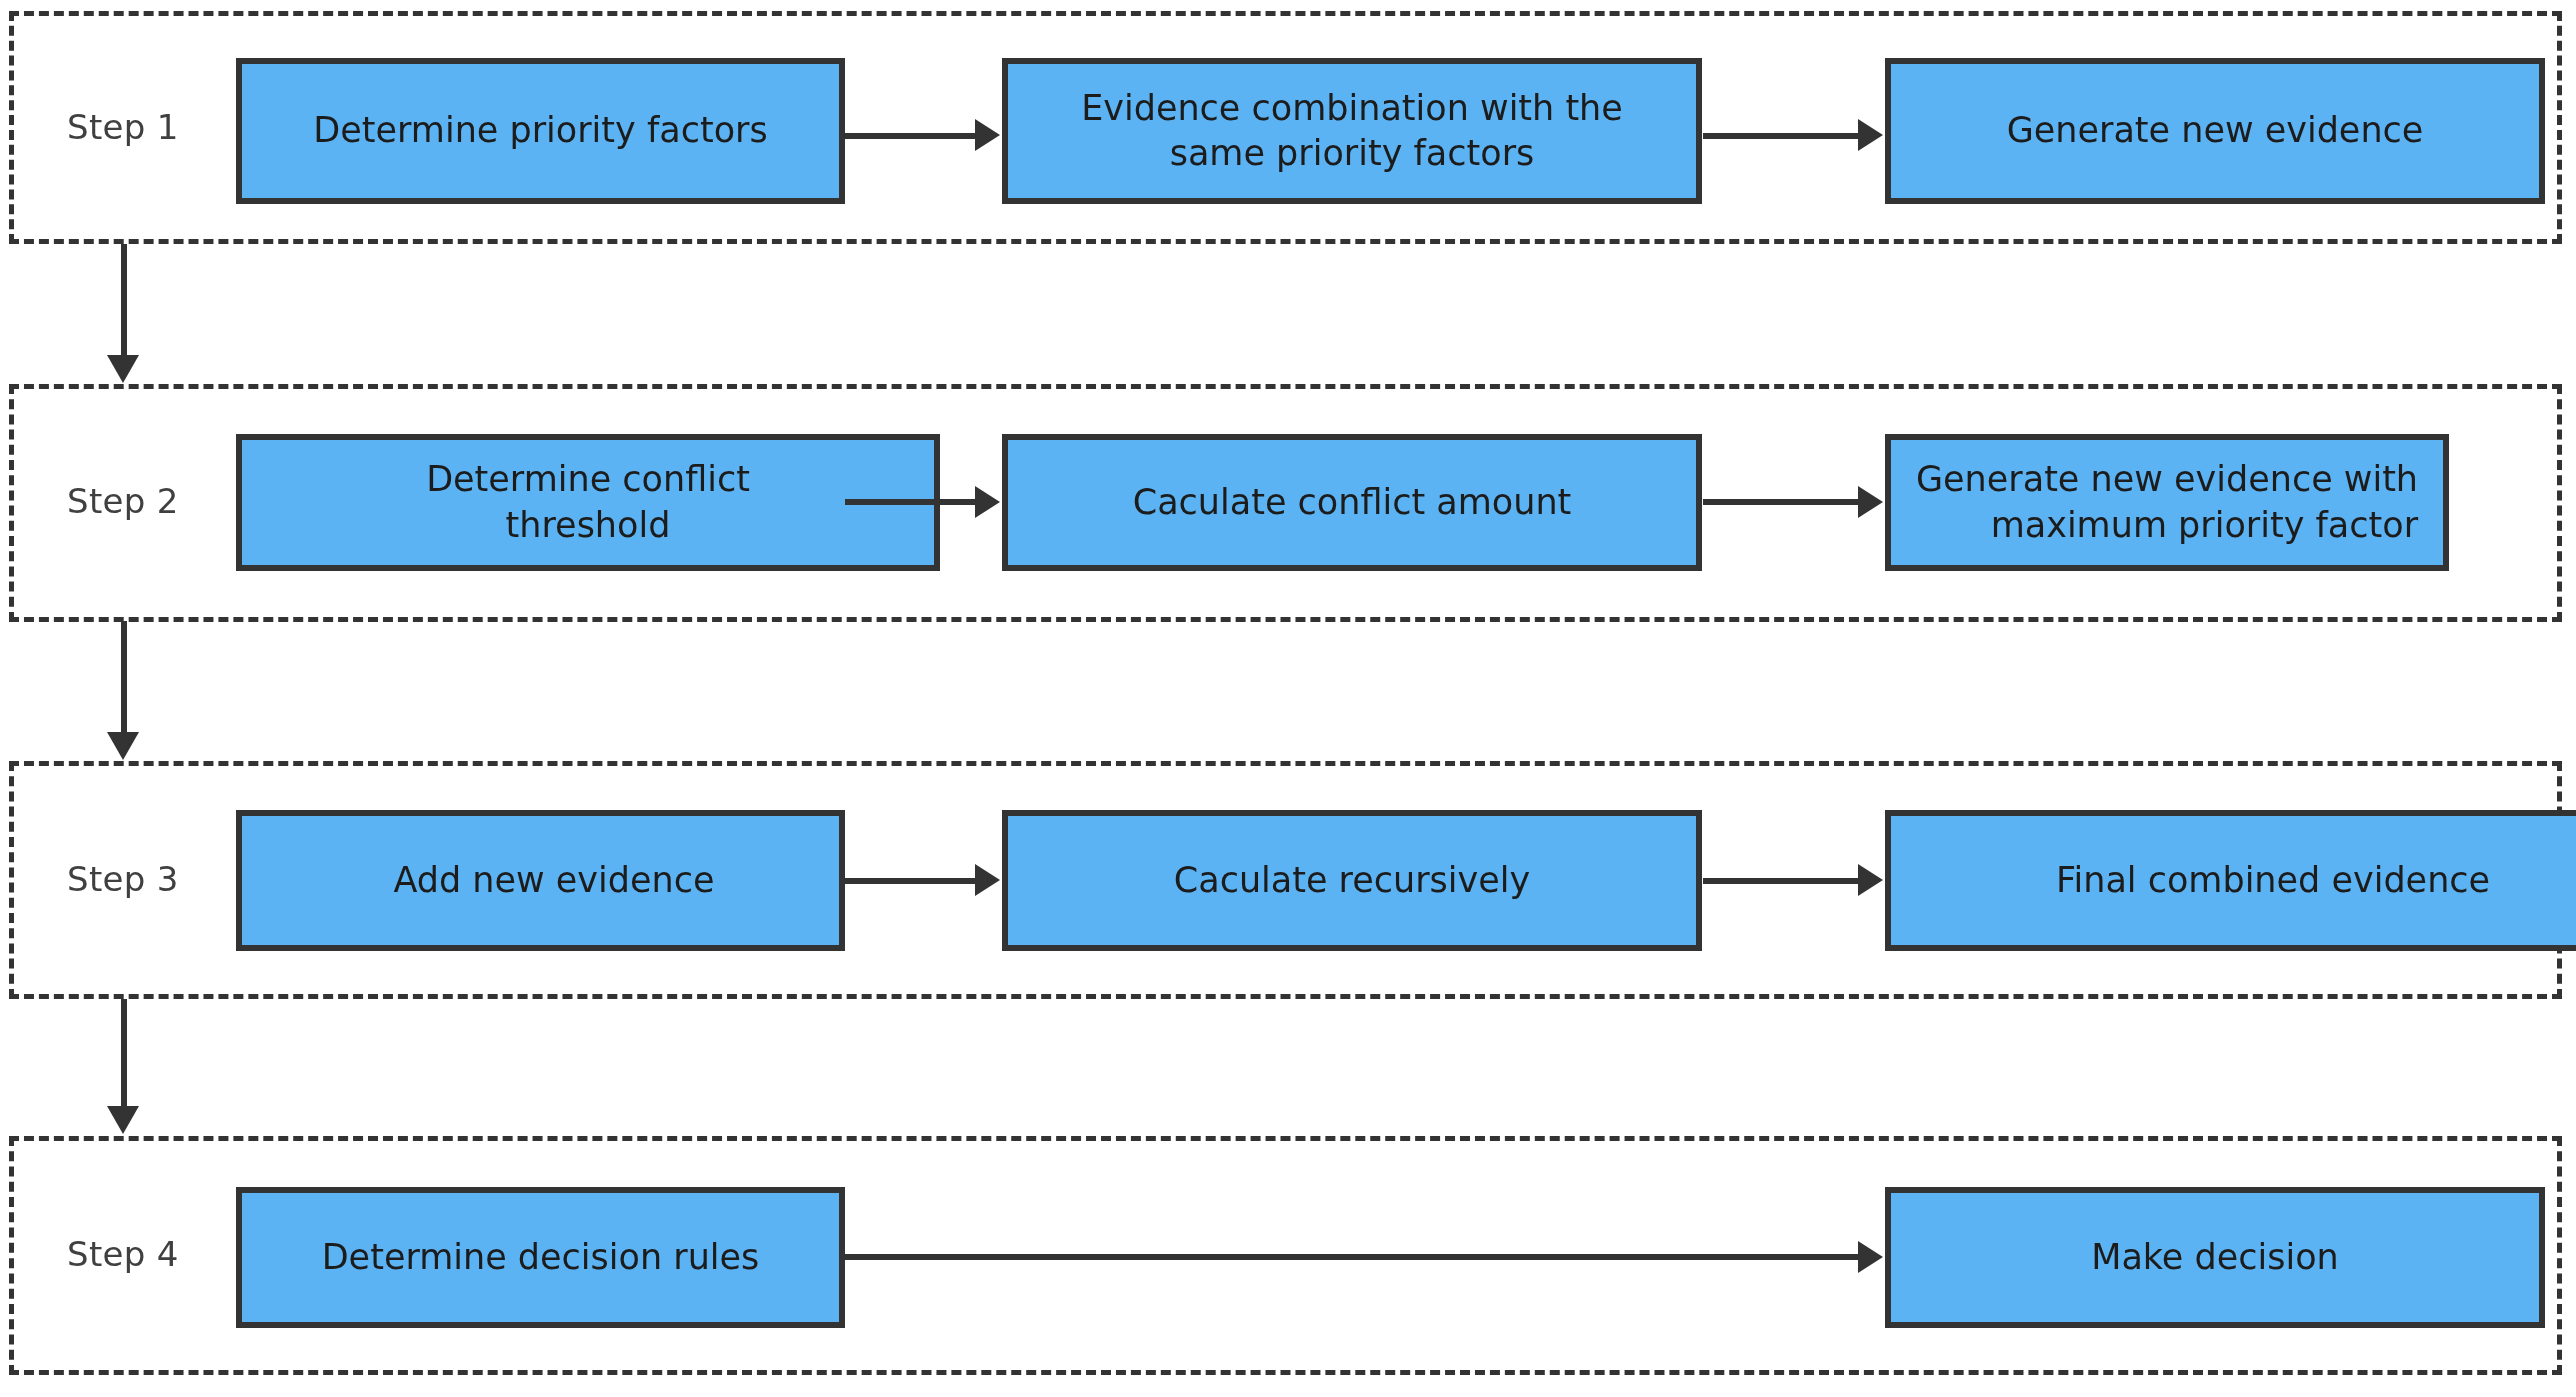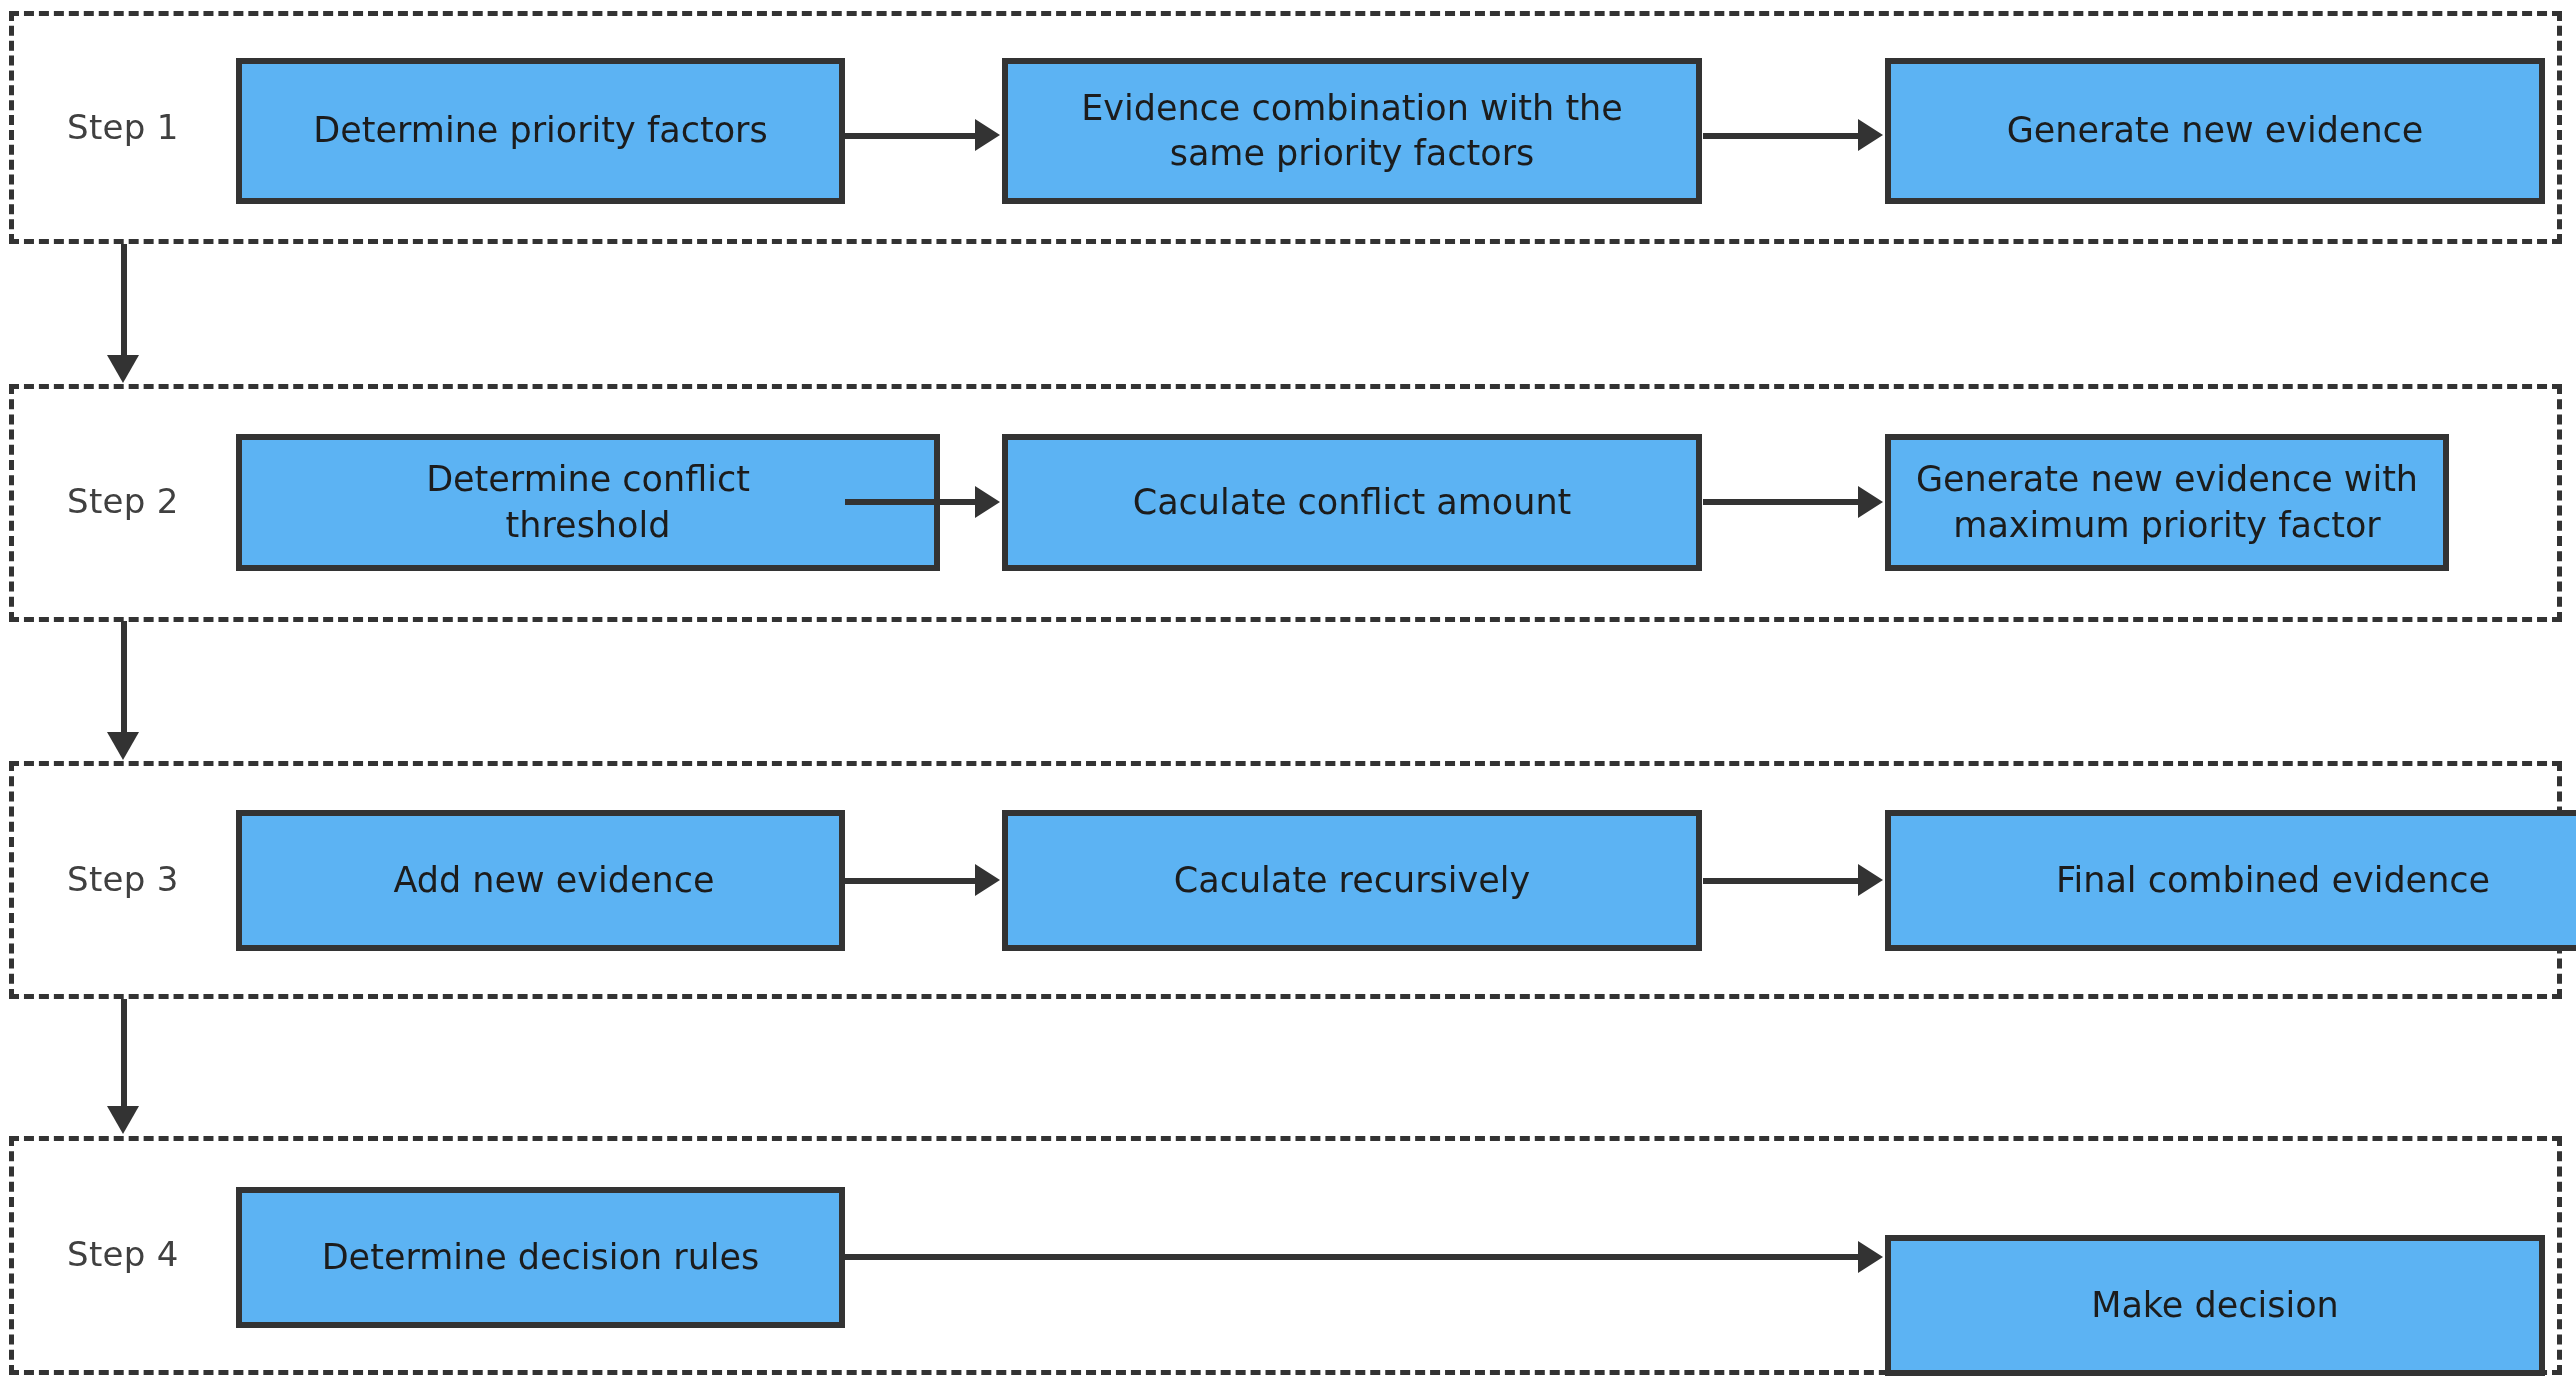--- a/index.html
+++ b/index.html
@@ -123,21 +123,21 @@
   <div class="h-conn" style="left:845px; top:499px; width:132px;"></div>
   <div class="h-arrowhead" style="left:975px; top:486px;"></div>
 
   <div class="node" style="left:1002px; top:434px; width:700px; height:137px;">
     <span class="node-label">Caculate conflict amount</span>
   </div>
 
   <div class="h-conn" style="left:1703px; top:499px; width:157px;"></div>
   <div class="h-arrowhead" style="left:1858px; top:486px;"></div>
 
-  <div class="node" style="left:1885px; top:434px; width:564px; height:137px;">
+  <div class="node" style="left:1885px; top:434px; width:564px; height:137px;text-align:right;">
     <span class="node-label">Generate new evidence with
 maximum priority factor</span>
   </div>
 
   <div class="v-conn" style="left:121px; top:621px; height:113px;"></div>
   <div class="v-arrowhead" style="left:107px; top:732px;"></div>
 
   <div class="step-group" style="left:8.5px; top:761px; width:2553px; height:238px;"></div>
 
   <div class="step-label" style="left:67px; top:862px;">Step 3</div>
@@ -167,18 +167,18 @@
 
   <div class="step-label" style="left:67px; top:1237px;">Step 4</div>
 
   <div class="node" style="left:236px; top:1187px; width:609px; height:141px;">
     <span class="node-label">Determine decision rules</span>
   </div>
 
   <div class="h-conn" style="left:845px; top:1254px; width:1015px;"></div>
   <div class="h-arrowhead" style="left:1858px; top:1241px;"></div>
 
-  <div class="node" style="left:1885px; top:1187px; width:660px; height:141px;margin-top:48px;">
+  <div class="node" style="left:1885px; top:1187px; width:660px; height:141px;">
     <span class="node-label">Make decision</span>
   </div>
 
 </div>
 
 
 </body></html>

